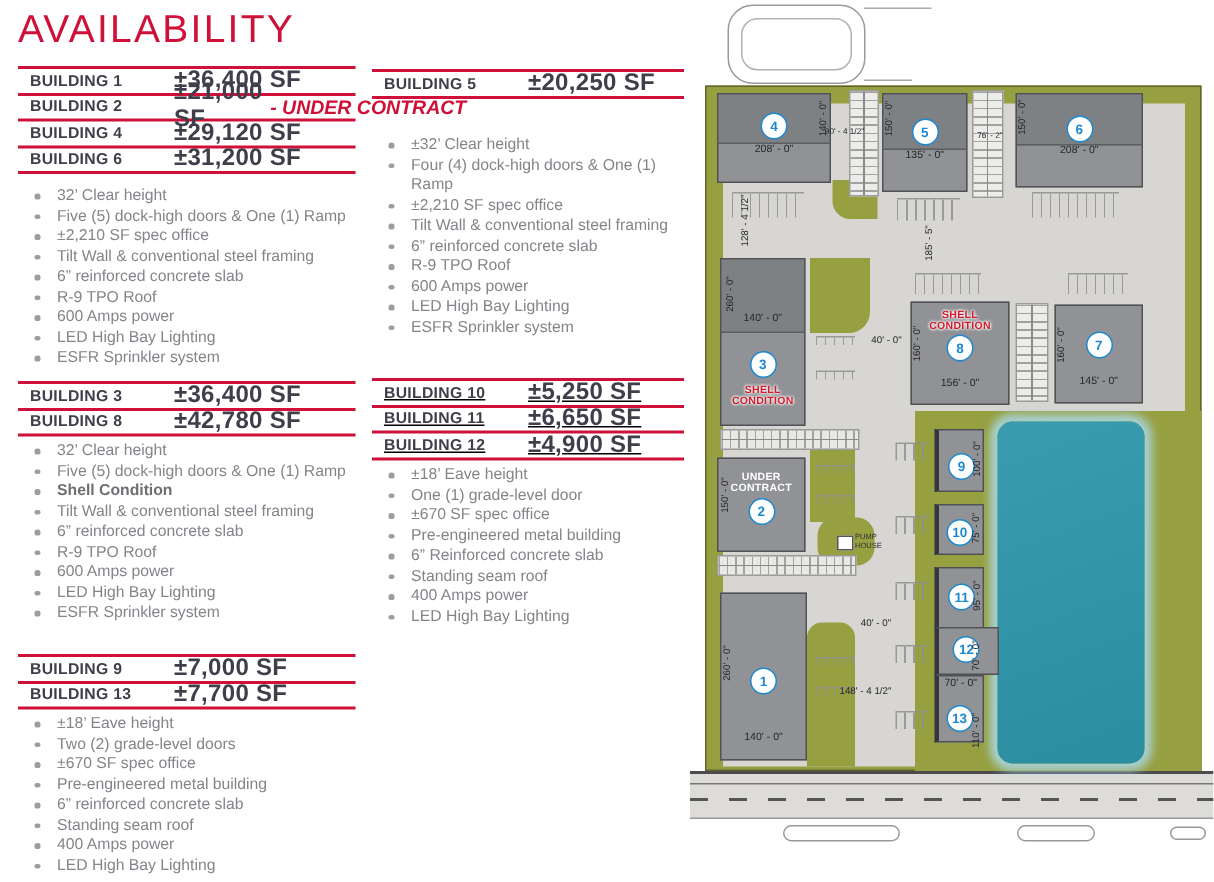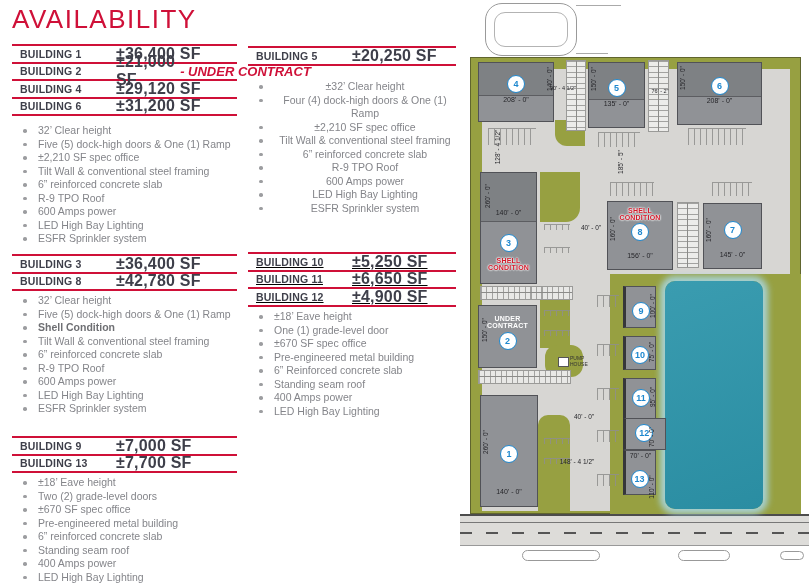--- a/index.html
+++ b/index.html
@@ -152,21 +152,21 @@
     <div class="bullet">400 Amps power</div>
     <div class="bullet">LED High Bay Lighting</div>
   </div>
 
   <div class="spec-table" style="left:248px;top:46px;width:208px;">
     <div class="trow">
         <span class="tname">BUILDING 5</span>
         <span class="tsize">±20,250 SF</span>
       </div>
   </div>
-  <div class="bullets" style="left:248px;top:80px;width:208px;text-align:center;">
+  <div class="bullets" style="left:248px;top:90px;width:208px;">
     <div class="bullet">±32’ Clear height</div>
     <div class="bullet">Four (4) dock-high doors &amp; One (1) Ramp</div>
     <div class="bullet">±2,210 SF spec office</div>
     <div class="bullet">Tilt Wall &amp; conventional steel framing</div>
     <div class="bullet">6” reinforced concrete slab</div>
     <div class="bullet">R-9 TPO Roof</div>
     <div class="bullet">600 Amps power</div>
     <div class="bullet">LED High Bay Lighting</div>
     <div class="bullet">ESFR Sprinkler system</div>
   </div>

